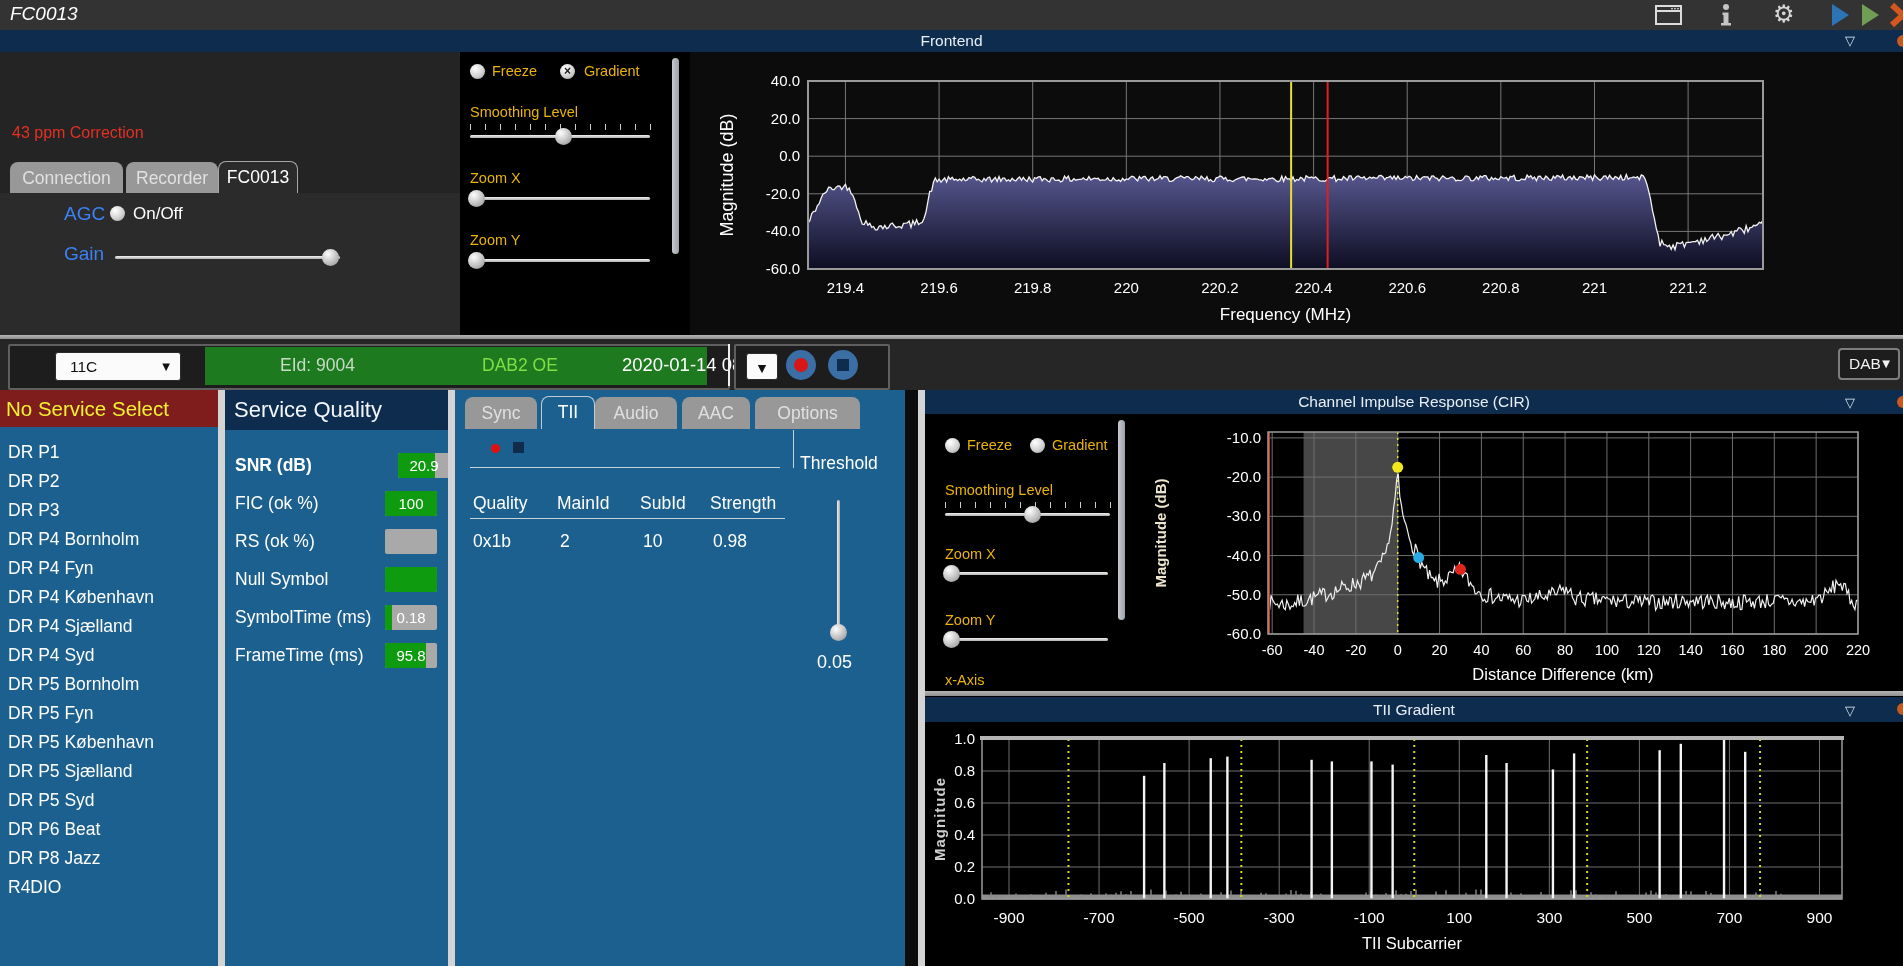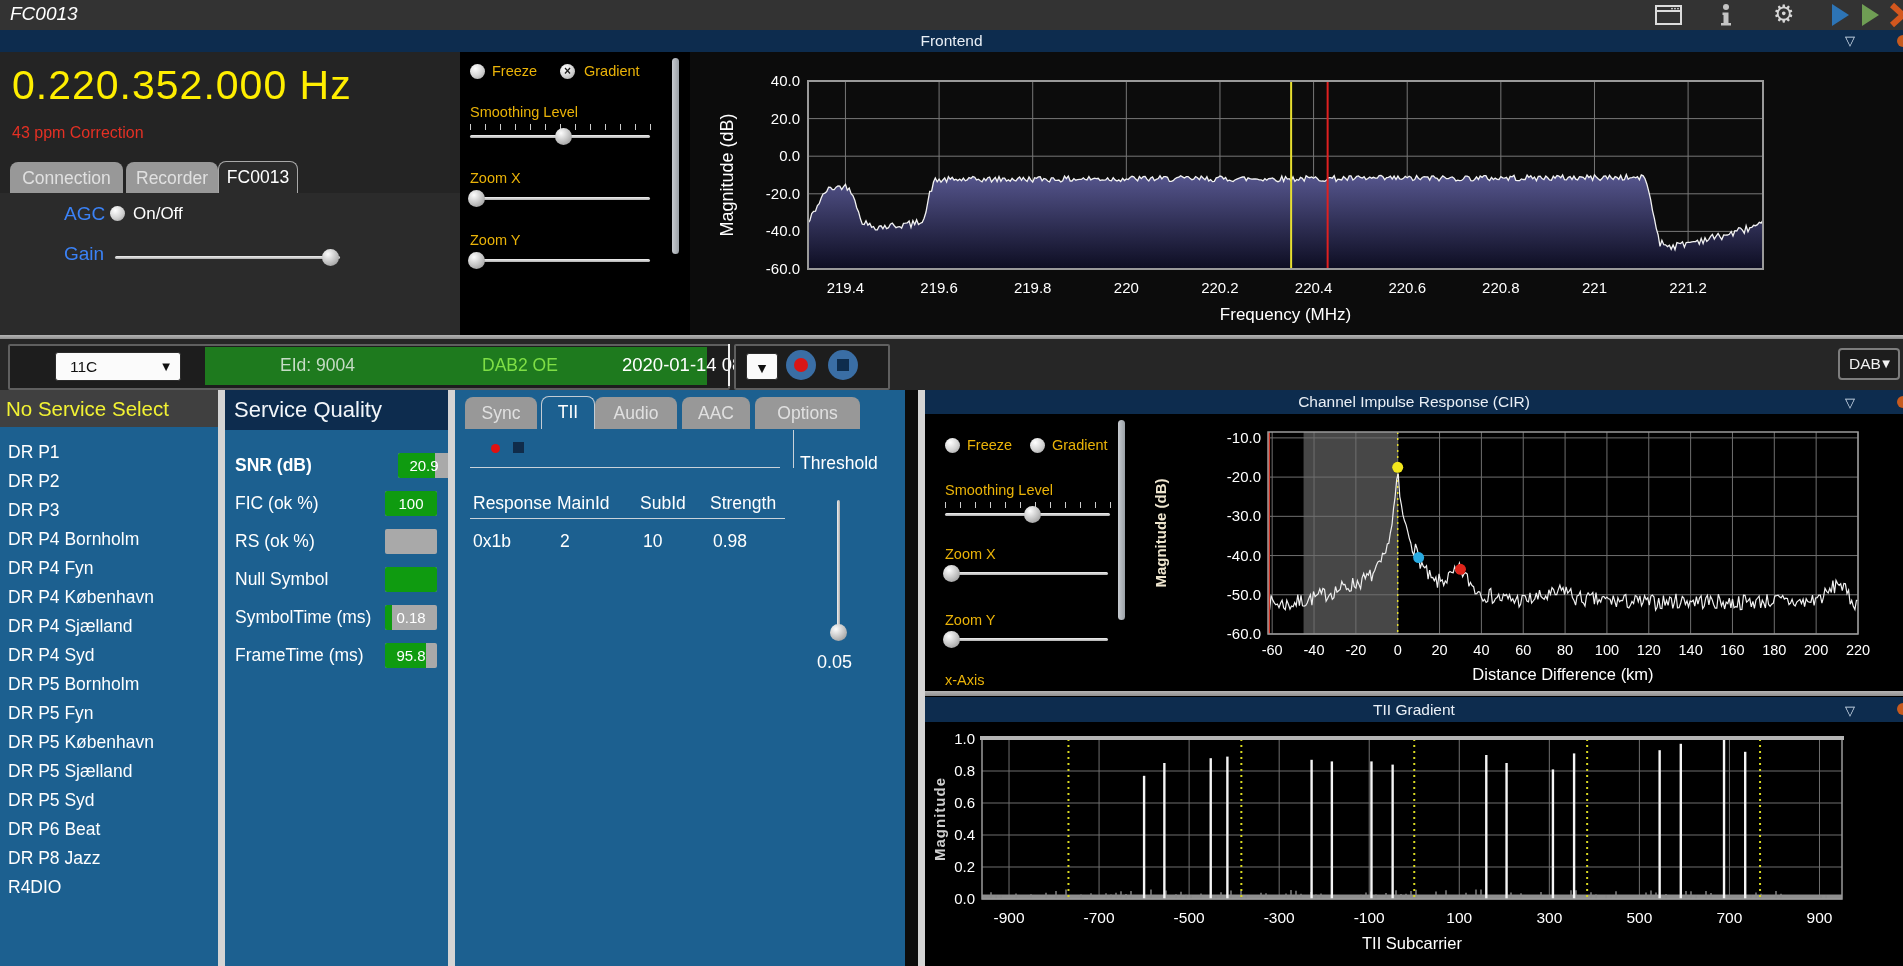--- a/index.html
+++ b/index.html
@@ -95,21 +95,20 @@
     </span>
   </div>
 
   <div class="abs phead" style="left:0;top:30px;width:1903px;height:22px;line-height:22px;">
     <div class="ttl">Frontend</div>
     <span class="abs panel-tri" style="right:48px;top:0;">▽</span>
     <span class="abs edge-dot" style="right:-6px;top:5px;"></span>
   </div>
 
   <div id="freq-panel" class="abs">
-    <div id="freq" class="abs">0.220.352.000 Hz</div>
     <div id="corr" class="abs">43 ppm Correction</div>
     <div id="fe-tabs" class="abs" style="left:0;top:109px;width:460px;height:33px;">
         <div class="tab " style="position: absolute; left: 10px; top: 1px; width: 113px;">Connection</div>
         <div class="tab " style="position: absolute; left: 126px; top: 1px; width: 92px;">Recorder</div>
         <div class="tab active-dark" style="position: absolute; left: 218px; top: 0px; width: 78px;">FC0013</div>
       </div>
     <div id="fe-tabcontent" class="abs">
       <span class="abs formlabel" style="left:18px;top:10px;">AGC</span>
       <span class="abs radio" style="left:110px;top:13px;"></span>
       <span class="abs" style="left:133px;top:11px;font-size:17px;">On/Off</span>
@@ -219,21 +218,21 @@
         <span class="abs" style="left:9px;top:9px;width:12px;height:12px;background:#0e2d4e;"></span>
       </span>
     </div>
     <span class="abs dddark" style="left:1838px;top:13px;width:58px;height:28px;line-height:28px;">
       <span class="abs" style="left:9px;">DAB</span>
       <span class="abs" style="right:8px;font-size:10px;font-family:'DejaVu Sans',sans-serif;">▼</span>
     </span>
   </div>
 
   <div class="abs bluepanel" style="left:0;top:390px;width:218px;height:576px;">
-    <div class="abs" style="left:0;top:0;width:218px;height:37px;background:#404040;line-height:37px;padding-left:6px;font-size:20.5px;color:#f2f233;white-space:nowrap;overflow:hidden;box-sizing:border-box;">No Service Select</div>
+    <div class="abs" style="left:0;top:0;width:218px;height:37px;background:#7f1d1d;line-height:37px;padding-left:6px;font-size:20.5px;color:#f2f233;white-space:nowrap;overflow:hidden;box-sizing:border-box;">No Service Select</div>
     <div id="svc-list">
         <div class="svc-item abs" style="position: absolute; left: 8px; top: 48px;">DR P1</div>
         <div class="svc-item abs" style="position: absolute; left: 8px; top: 77px;">DR P2</div>
         <div class="svc-item abs" style="position: absolute; left: 8px; top: 106px;">DR P3</div>
         <div class="svc-item abs" style="position: absolute; left: 8px; top: 135px;">DR P4 Bornholm</div>
         <div class="svc-item abs" style="position: absolute; left: 8px; top: 164px;">DR P4 Fyn</div>
         <div class="svc-item abs" style="position: absolute; left: 8px; top: 193px;">DR P4 København</div>
         <div class="svc-item abs" style="position: absolute; left: 8px; top: 222px;">DR P4 Sjælland</div>
         <div class="svc-item abs" style="position: absolute; left: 8px; top: 251px;">DR P4 Syd</div>
         <div class="svc-item abs" style="position: absolute; left: 8px; top: 280px;">DR P5 Bornholm</div>
@@ -292,21 +291,21 @@
         <div class="tab " style="position: absolute; left: 140px; top: 1px; width: 82px;">Audio</div>
         <div class="tab " style="position: absolute; left: 227px; top: 1px; width: 68px;">AAC</div>
         <div class="tab " style="position: absolute; left: 300px; top: 1px; width: 105px;">Options</div>
       </div>
     <span class="abs" style="left:36px;top:54px;width:9px;height:9px;border-radius:50%;background:#e01010;"></span>
     <span class="abs" style="left:58px;top:52px;width:11px;height:11px;background:#102c4a;"></span>
     <div class="abs thinline" style="left:15px;top:77px;width:310px;height:1px;"></div>
     <div class="abs thinline" style="left:338px;top:40px;width:1px;height:38px;"></div>
 
     <div id="tii-table-head">
-        <span class="tbl-h abs" style="position: absolute; left: 18px; top: 103px;">Response</span>
+        <span class="tbl-h abs" style="position: absolute; left: 18px; top: 103px;">Quality</span>
         <span class="tbl-h abs" style="position: absolute; left: 102px; top: 103px;">MainId</span>
         <span class="tbl-h abs" style="position: absolute; left: 185px; top: 103px;">SubId</span>
         <span class="tbl-h abs" style="position: absolute; left: 255px; top: 103px;">Strength</span>
       </div>
     <div class="abs thinline" style="left:15px;top:128px;width:315px;height:1px;"></div>
     <div id="tii-table-body">
         <span class="tbl-c abs" style="position: absolute; left: 18px; top: 141px;">0x1b</span>
         <span class="tbl-c abs" style="position: absolute; left: 105px; top: 141px;">2</span>
         <span class="tbl-c abs" style="position: absolute; left: 188px; top: 141px;">10</span>
         <span class="tbl-c abs" style="position: absolute; left: 258px; top: 141px;">0.98</span>

